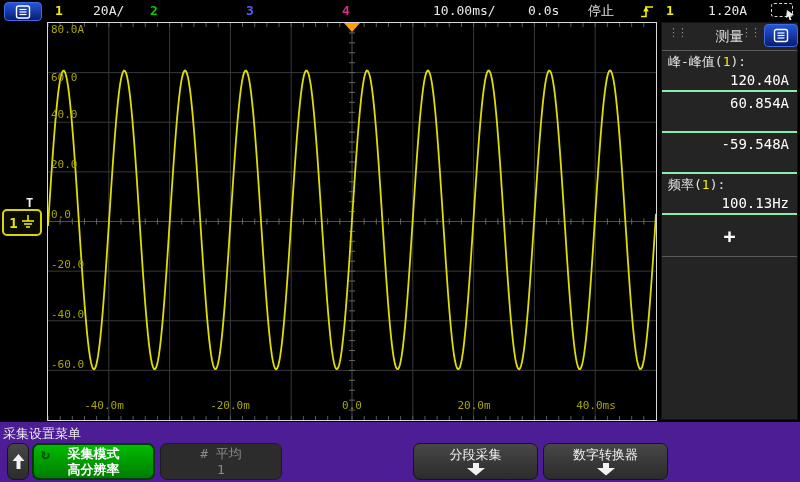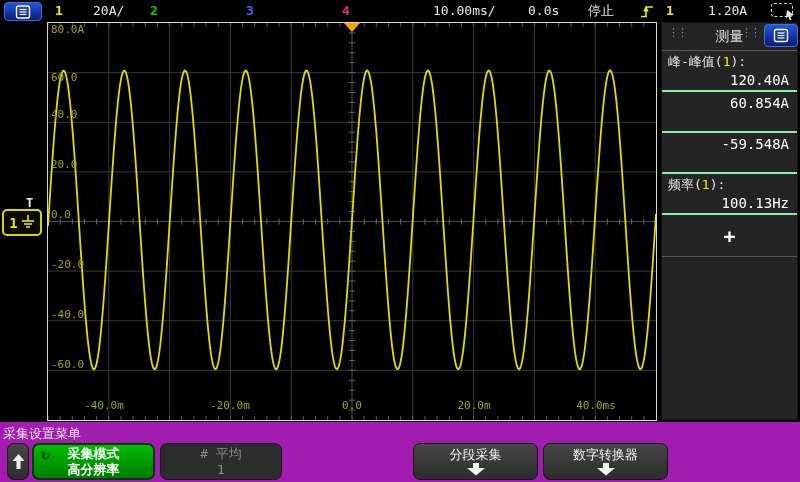--- a/index.html
+++ b/index.html
@@ -37,21 +37,21 @@
   .p-head { position:relative; height:28px; border-bottom:1px solid #5a5a5a;
     display:flex; align-items:center; justify-content:center; font-size:14px; color:#dcdcdc; }
   .drag-dots { position:absolute; top:5px; color:#8a8a8a; font-size:11px; letter-spacing:-2px; line-height:9px; }
   .m-item { height:41px; border-bottom:2px solid #86efac; padding:2px 6px 0 6px; }
   .m-label { font-size:13px; color:#e4e4e4; white-space:nowrap; }
   .m-label .src { color:#f0f000; }
   .m-value { font-size:14px; color:#fff; text-align:right; padding-right:2px; margin-top:1px; }
   .m-add { height:42px; border-bottom:1px solid #5a5a5a; display:flex; align-items:center;
     justify-content:center; font-size:20px; font-weight:bold; color:#fff; }
   
-  .bottombar { left:0; top:422px; width:800px; height:60px; background:#a21caf; }
+  .bottombar { left:0; top:422px; width:800px; height:60px; background:#4c1d95; }
   .bb-title { position:absolute; left:3px; top:3px; font-size:13px; color:#ececec; }
   .sk-btn { position:absolute; top:21px; height:37px; border-radius:7px;
     display:flex; flex-direction:column; align-items:center; justify-content:center;
     font-size:13px; line-height:16px; }
   .btn-dark { background:linear-gradient(#474747,#2b2b2b); border:1px solid #151515; color:#f2f2f2; }
   .btn-green { background:linear-gradient(#00bc00,#007d00); border:2px solid #003c00; color:#fff; font-weight:bold; }
   .btn-disabled { background:#2c2c2c; border:1px solid #1c1c1c; color:#8a8a8a; }
   .btn-up { background:linear-gradient(#474747,#2b2b2b); border:1px solid #151515; }
   .cycle-ic { position:absolute; left:7px; top:1px; color:#004e00; font-size:15px; font-weight:bold; }
 </style>

